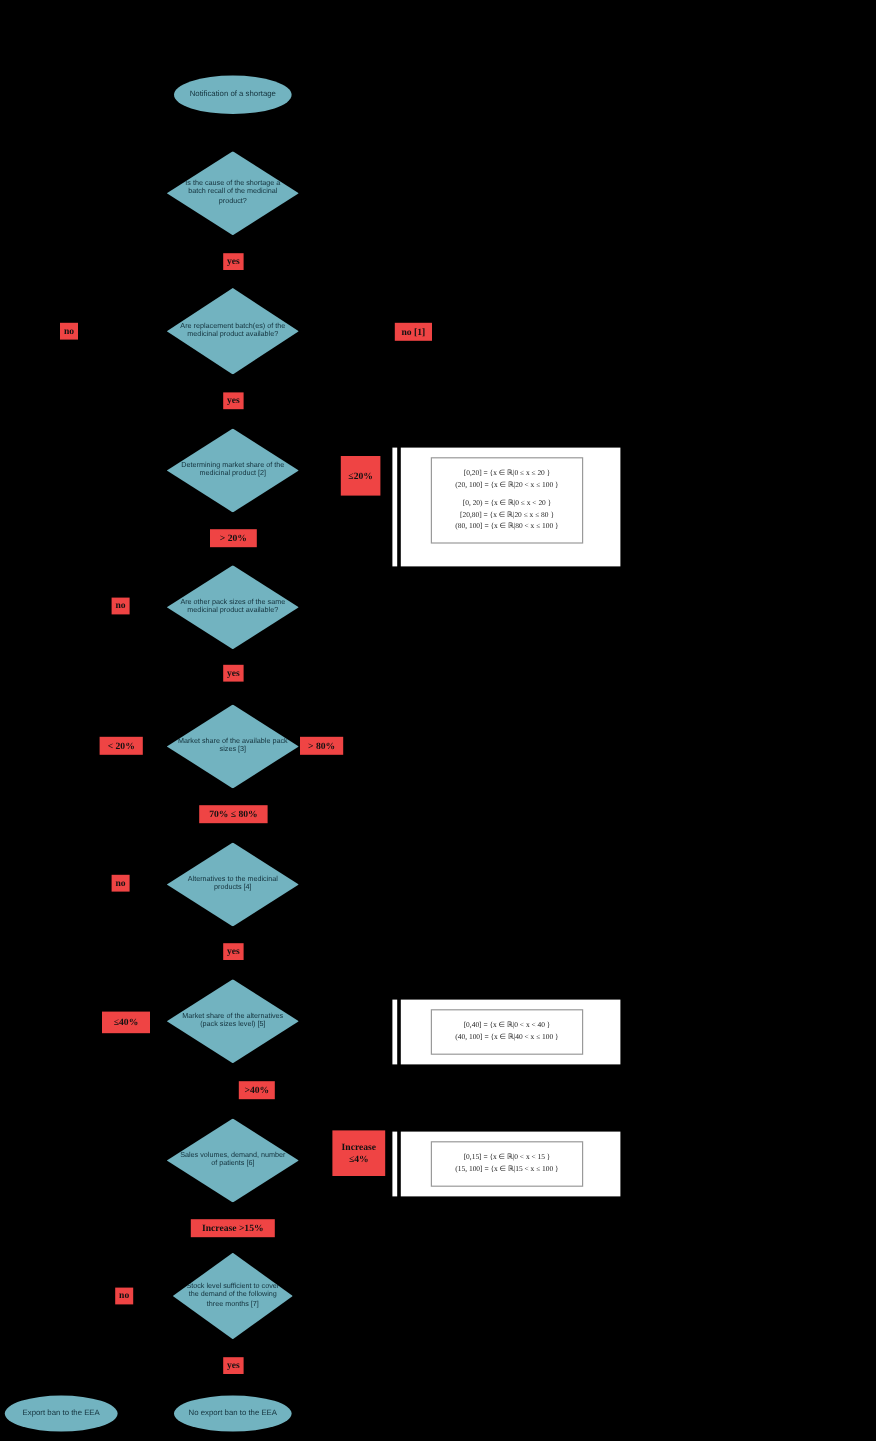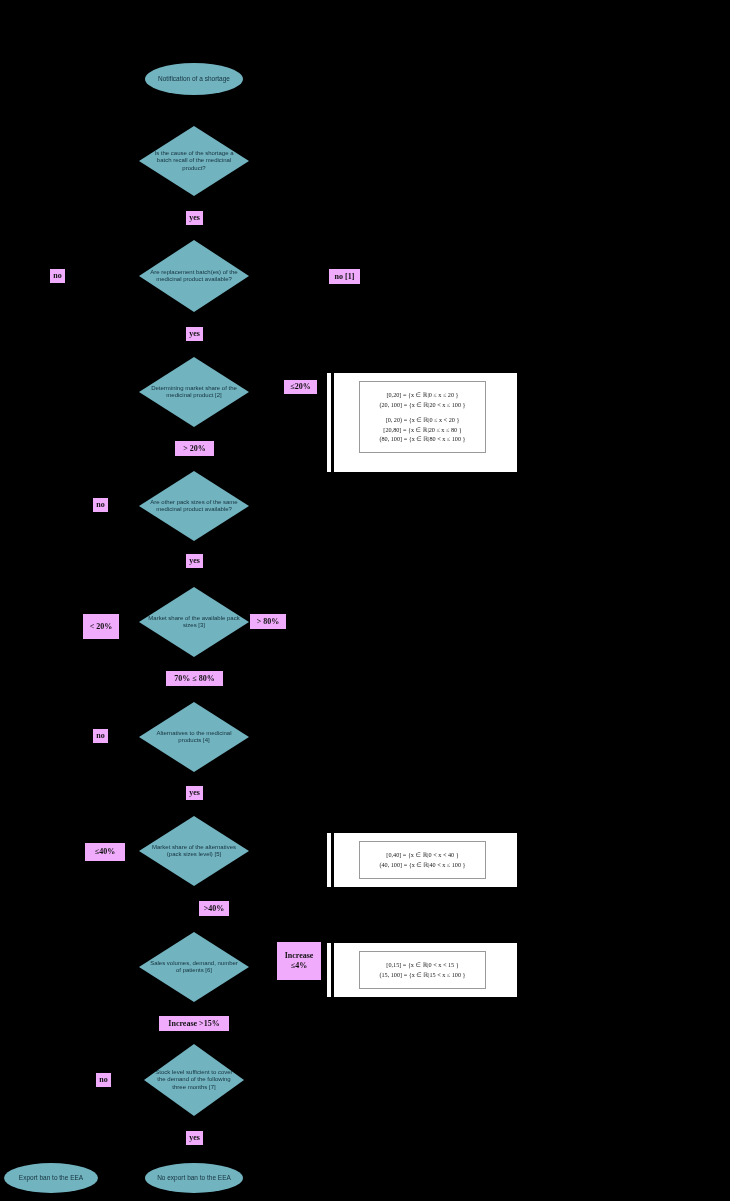--- a/index.html
+++ b/index.html
@@ -12,21 +12,21 @@
         align-items:center;justify-content:center;text-align:center;
         color:#14323c;line-height:1.18;}
   .ellipse{background:#72b3c0;border-radius:50%;font-size:6.5px;}
   .diamond{background:#72b3c0;
            -webkit-clip-path:polygon(50% 0,100% 50%,50% 100%,0 50%);
            clip-path:polygon(50% 0,100% 50%,50% 100%,0 50%);
            font-size:6px;}
   .diamond span,.ellipse span{display:block;padding:0 8%;}
 
   
-  .elabel{position:absolute;background:#f0abfc;color:#111;
+  .elabel{position:absolute;background:#ef4444;color:#111;
           font-size:8px;font-weight:bold;line-height:1.25;
           text-align:center;display:flex;align-items:center;
           justify-content:center;box-sizing:border-box;
           font-family:"Liberation Serif",serif;}
   .elabel.two{flex-direction:column;}
 
   
   .panel{position:absolute;background:#ffffff;box-sizing:border-box;}
   .strip{position:absolute;background:#ffffff;box-sizing:border-box;}
   .mathbox{position:absolute;background:#ffffff;border:1px solid #9a9a9a;
@@ -99,37 +99,37 @@
   </div>
 
   <div class="elabel" style="left:329px;top:269px;width:31px;height:15px;">
     <span>no [1]</span>
   </div>
 
   <div class="elabel" style="left:186px;top:327px;width:17px;height:14px;">
     <span>yes</span>
   </div>
 
-  <div class="elabel" style="left:284px;top:380px;width:33px;height:14px;">
+  <div class="elabel" style="left:284px;top:380px;width:33px;height:33px;">
     <span>≤20%</span>
   </div>
 
   <div class="elabel" style="left:175px;top:441px;width:39px;height:15px;">
     <span>&gt; 20%</span>
   </div>
 
   <div class="elabel" style="left:93px;top:498px;width:15px;height:14px;">
     <span>no</span>
   </div>
 
   <div class="elabel" style="left:186px;top:554px;width:17px;height:14px;">
     <span>yes</span>
   </div>
 
-  <div class="elabel" style="left:83px;top:614px;width:36px;height:25px;">
+  <div class="elabel" style="left:83px;top:614px;width:36px;height:15px;">
     <span>&lt; 20%</span>
   </div>
 
   <div class="elabel" style="left:250px;top:614px;width:36px;height:15px;">
     <span>&gt; 80%</span>
   </div>
 
   <div class="elabel" style="left:166px;top:671px;width:57px;height:15px;">
     <span>70% ≤ 80%</span>
   </div>

